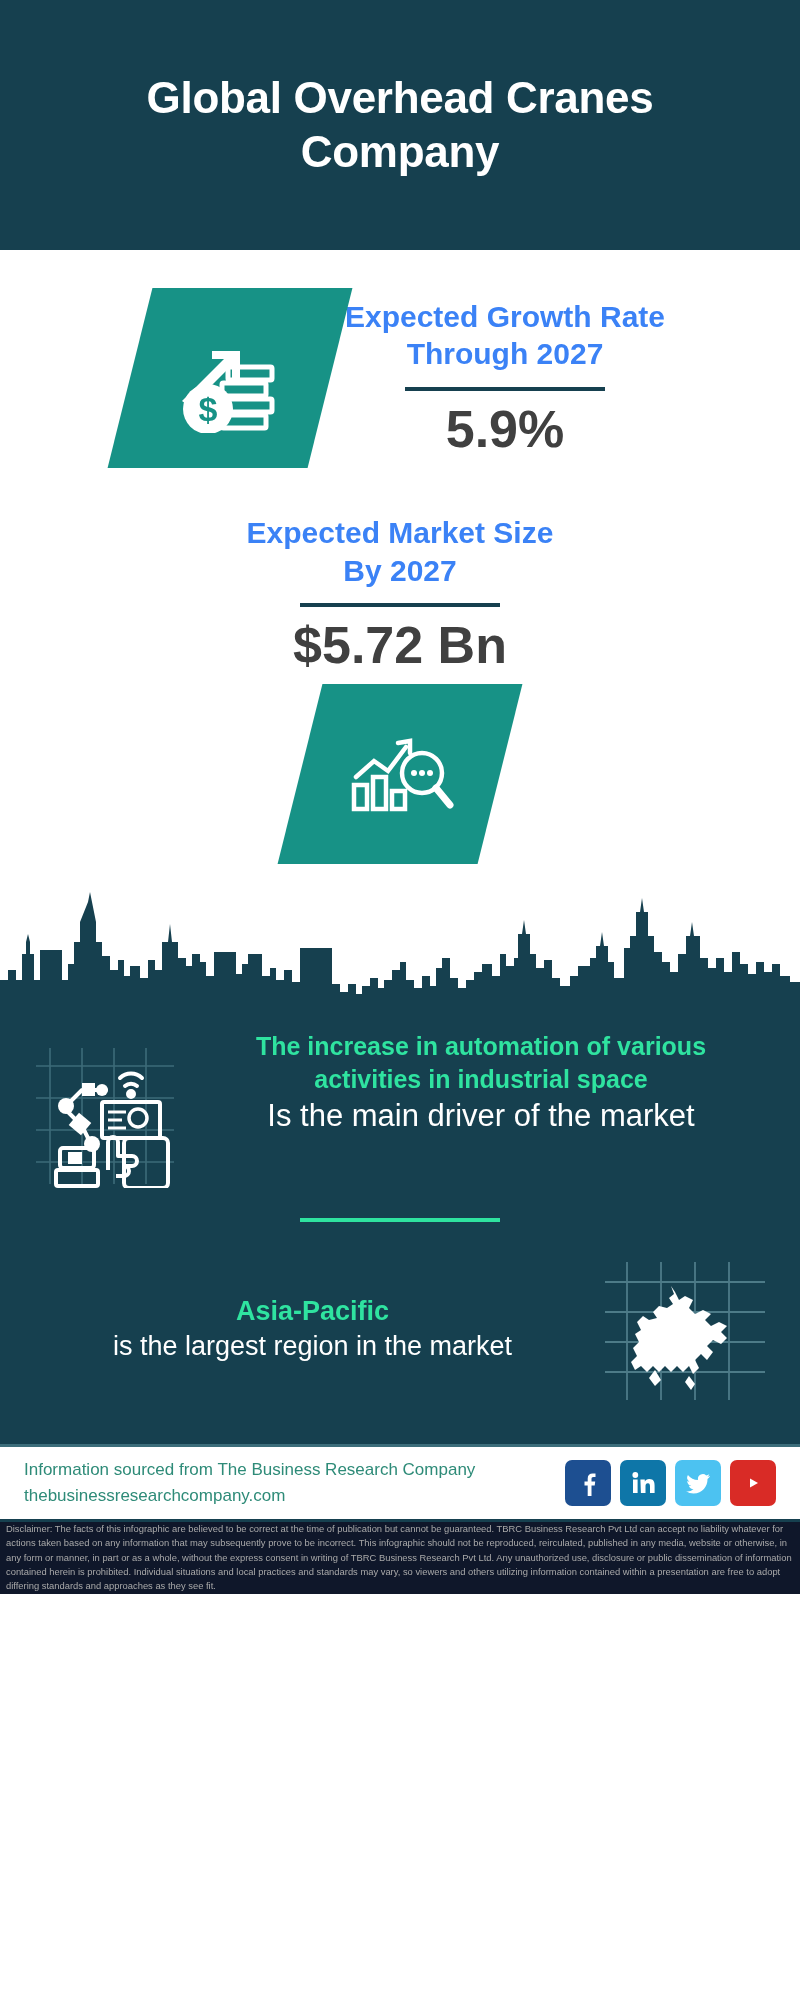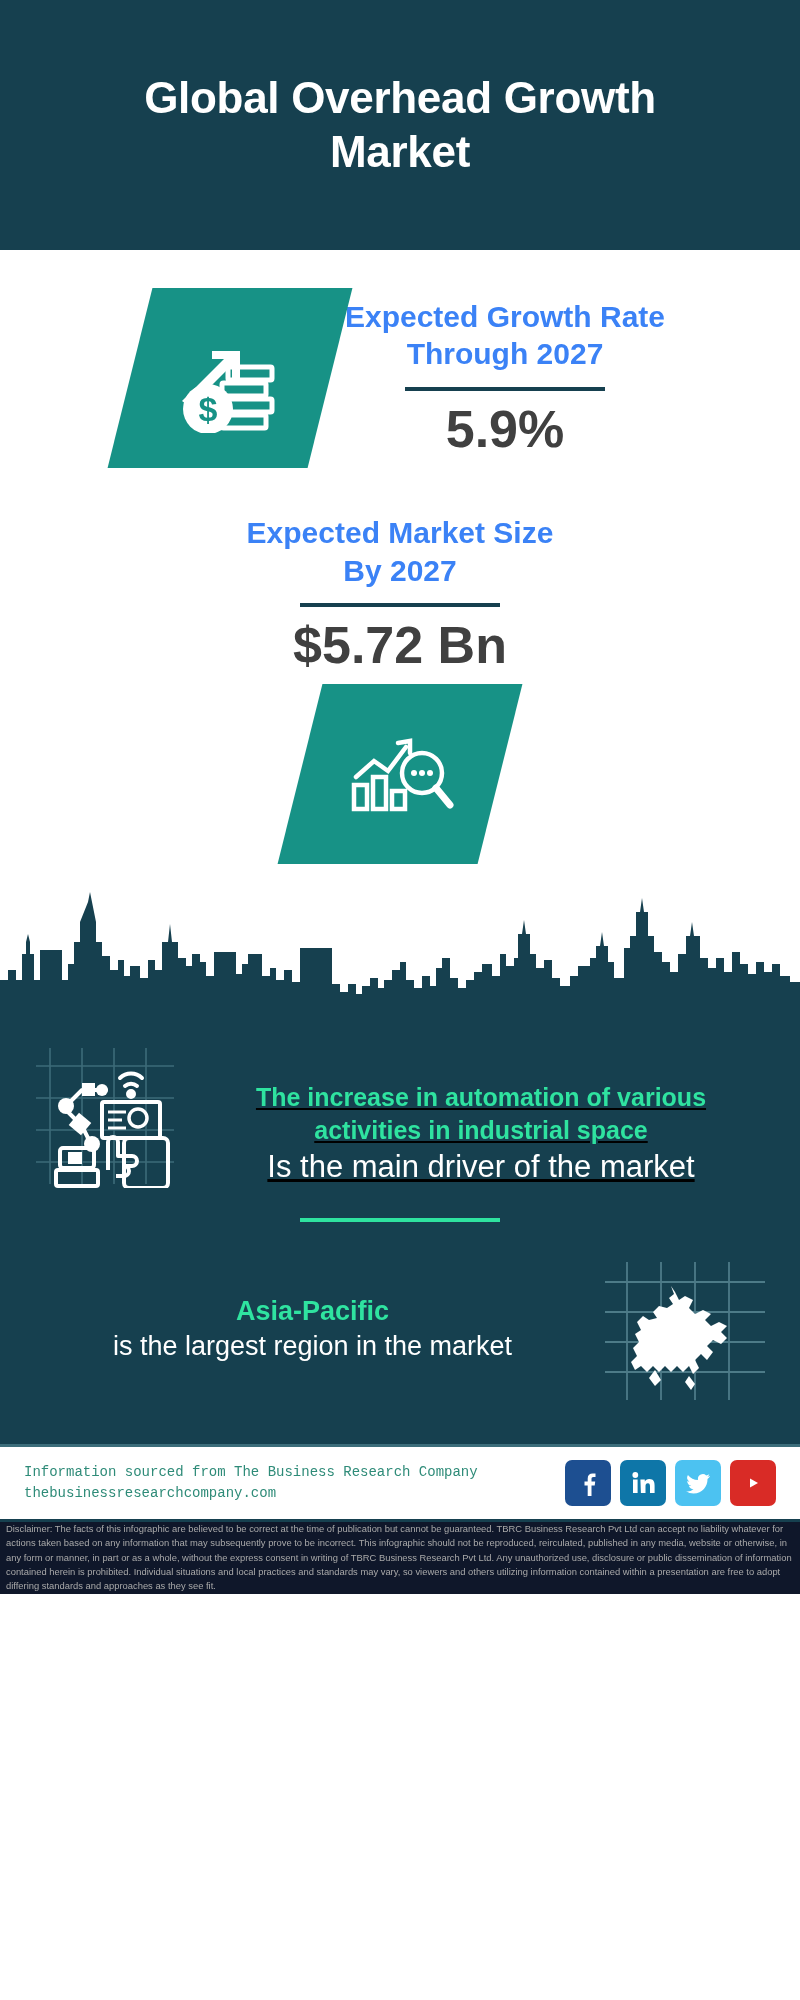--- a/index.html
+++ b/index.html
@@ -100,24 +100,23 @@
 
   
   .dark {
     background: #16404f;
     position: relative;
     padding-bottom: 10px;
   }
 
   .driver-block {
     display: flex;
-    align-items: flex-end;
+    align-items: flex-start;
     padding: 18px 28px 0 28px;
     gap: 24px;
-    text-decoration: underline;
   }
   .driver-icon {
     width: 150px;
     height: 150px;
     flex: none;
     margin-top: 8px;
   }
   .driver-text {
     flex: 1;
     text-align: center;
@@ -173,23 +172,22 @@
   .footer {
     background: #ffffff;
     height: 72px;
     display: flex;
     align-items: center;
     padding: 0 24px;
   }
   .footer-text { flex: 1; }
   .footer-line {
     color: #2e8b78;
-    font-size: 14px;
+    font-size: 17px;
     line-height: 1.55;
-    font-family: Liberation Mono, monospace;
   }
   .socials { display: flex; gap: 9px; flex: none; }
   .social {
     width: 46px;
     height: 46px;
     border-radius: 7px;
     display: flex;
     align-items: center;
     justify-content: center;
   }
@@ -203,21 +201,21 @@
     line-height: 1.52;
     text-align: left;
   }
 </style>
 </head>
 <body>
 
 <div class="page">
 
   <div class="header">
-    <div class="header-title">Global Overhead Growth Market</div>
+    <div class="header-title">Global Overhead Cranes Company</div>
   </div>
 
   <div class="stats">
 
     <div class="stat-row">
       <div class="shape">
         <span class="glyph">
           <svg width="120" height="110" viewBox="0 0 120 110">
             <g fill="#ffffff">
               <path d="M20 84 L62 42 L62 56 L70 56 L70 28 L42 28 L42 36 L54 36 L12 78 Z"></path>

